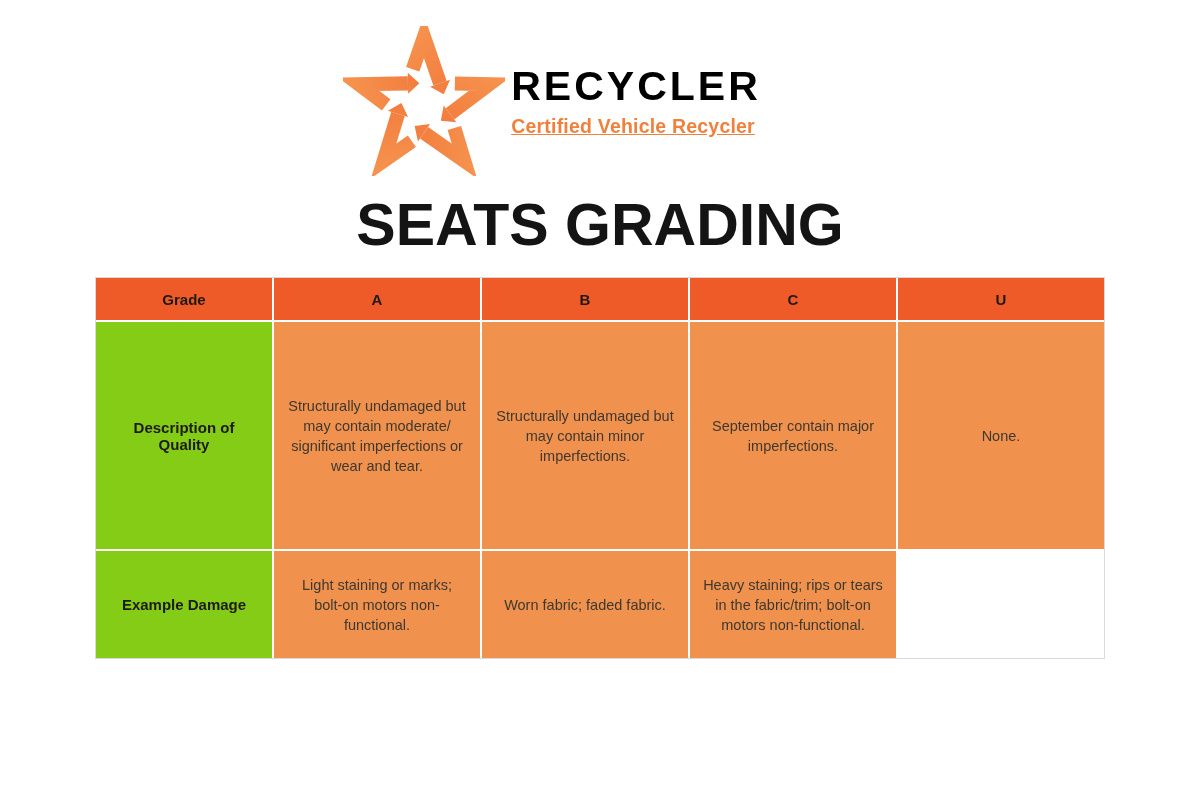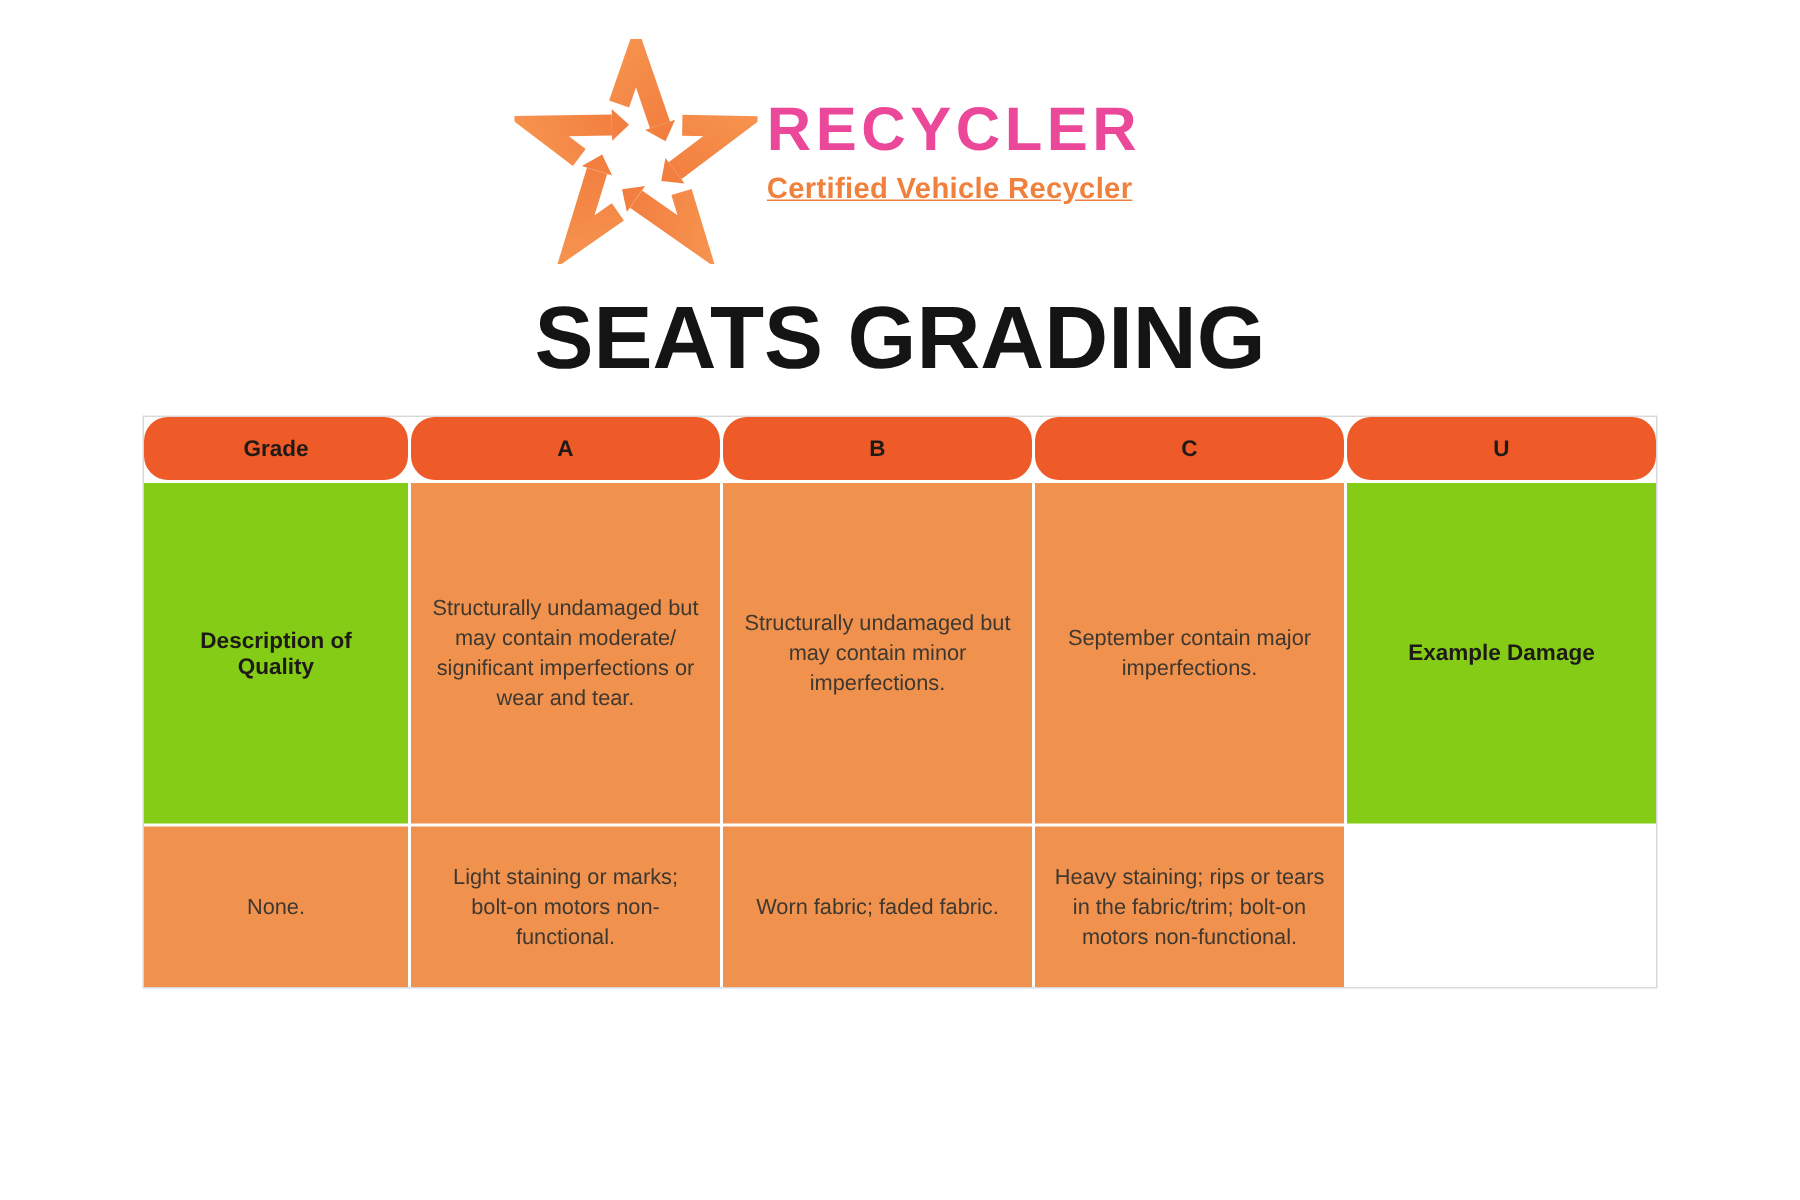--- a/index.html
+++ b/index.html
@@ -11,21 +11,21 @@
     display: flex;
     align-items: center;
     justify-content: center;
     margin-top: 26px;
     transform: translateX(-48px);
     gap: 6px;
   }
   .logo-star { width: 162px; height: 150px; flex: 0 0 auto; }
   .logo-text { display: flex; flex-direction: column; }
   .logo-name {
-    color: #ec4899;
+    color: #000000;
     font-size: 41px;
     font-weight: 700;
     letter-spacing: 3px;
     line-height: 1.1;
   }
   .logo-tagline {
     color: #F0813C;
     font-size: 19.5px;
     font-weight: 700;
     letter-spacing: 0.2px;
@@ -63,21 +63,20 @@
     align-items: center;
     justify-content: center;
     text-align: center;
     padding: 8px 12px;
   }
   .cell.head {
     background: #EE5A28;
     color: #1e1a16;
     font-size: 15px;
     font-weight: 700;
-    border-radius: 16px;
   }
   .cell.rowlabel {
     background: #84cc16;
     color: #1e1a16;
     font-size: 15px;
     font-weight: 700;
   }
   .cell.body {
     background: #F0924E;
     color: #3e3830;
@@ -123,20 +122,20 @@
     <div class="cell head">A</div>
     <div class="cell head">B</div>
     <div class="cell head">C</div>
     <div class="cell head">U</div>
 
     <div class="cell rowlabel">Description of Quality</div>
     <div class="cell body">Structurally undamaged but may contain moderate/ significant imperfections or wear and tear.</div>
     <div class="cell body">Structurally undamaged but may contain minor imperfections.</div>
     <div class="cell body">September contain major imperfections.</div>
 
+    <div class="cell body">None.</div>
     <div class="cell rowlabel">Example Damage</div>
-    <div class="cell body">None.</div>
     <div class="cell body">Light staining or marks; bolt-on motors non-functional.</div>
     <div class="cell body">Worn fabric; faded fabric.</div>
     <div class="cell body">Heavy staining; rips or tears in the fabric/trim; bolt-on motors non-functional.</div>
 
   </div>
 </div>
 
 </body></html>

